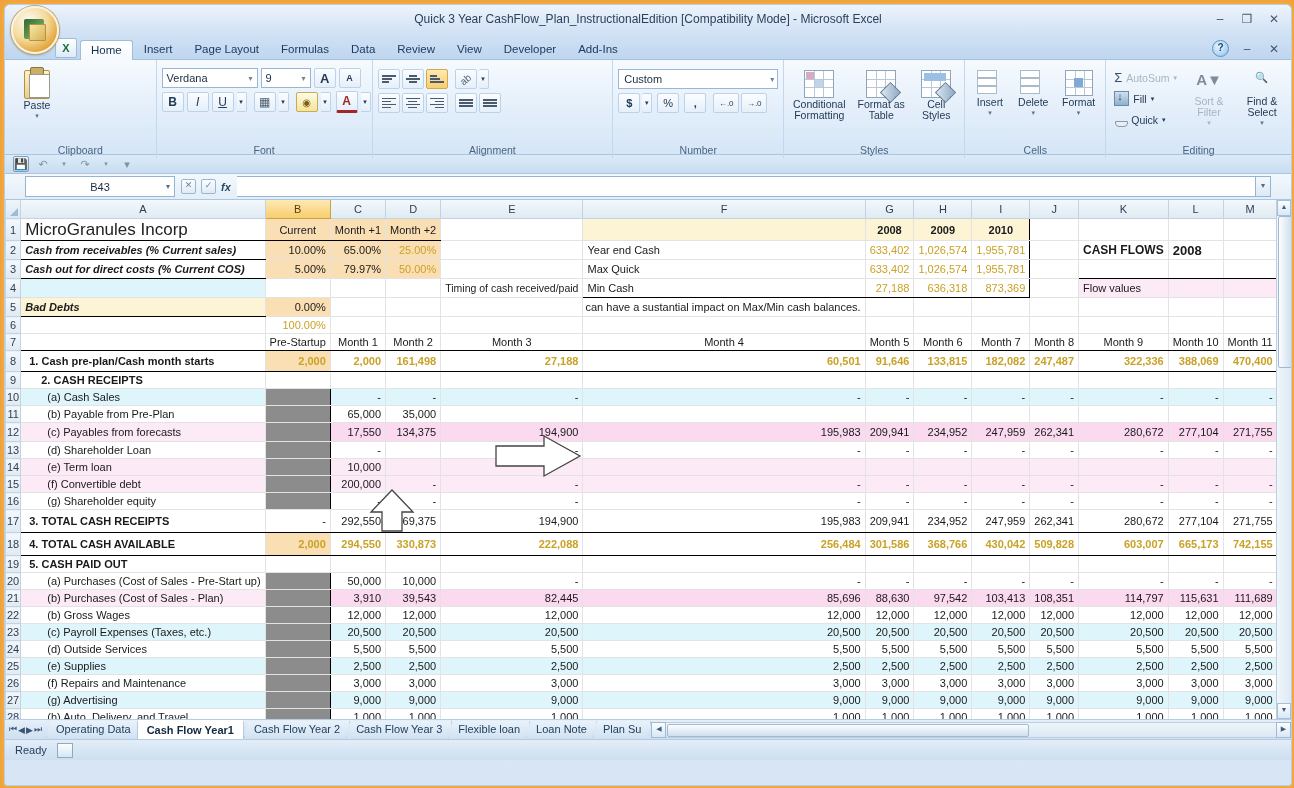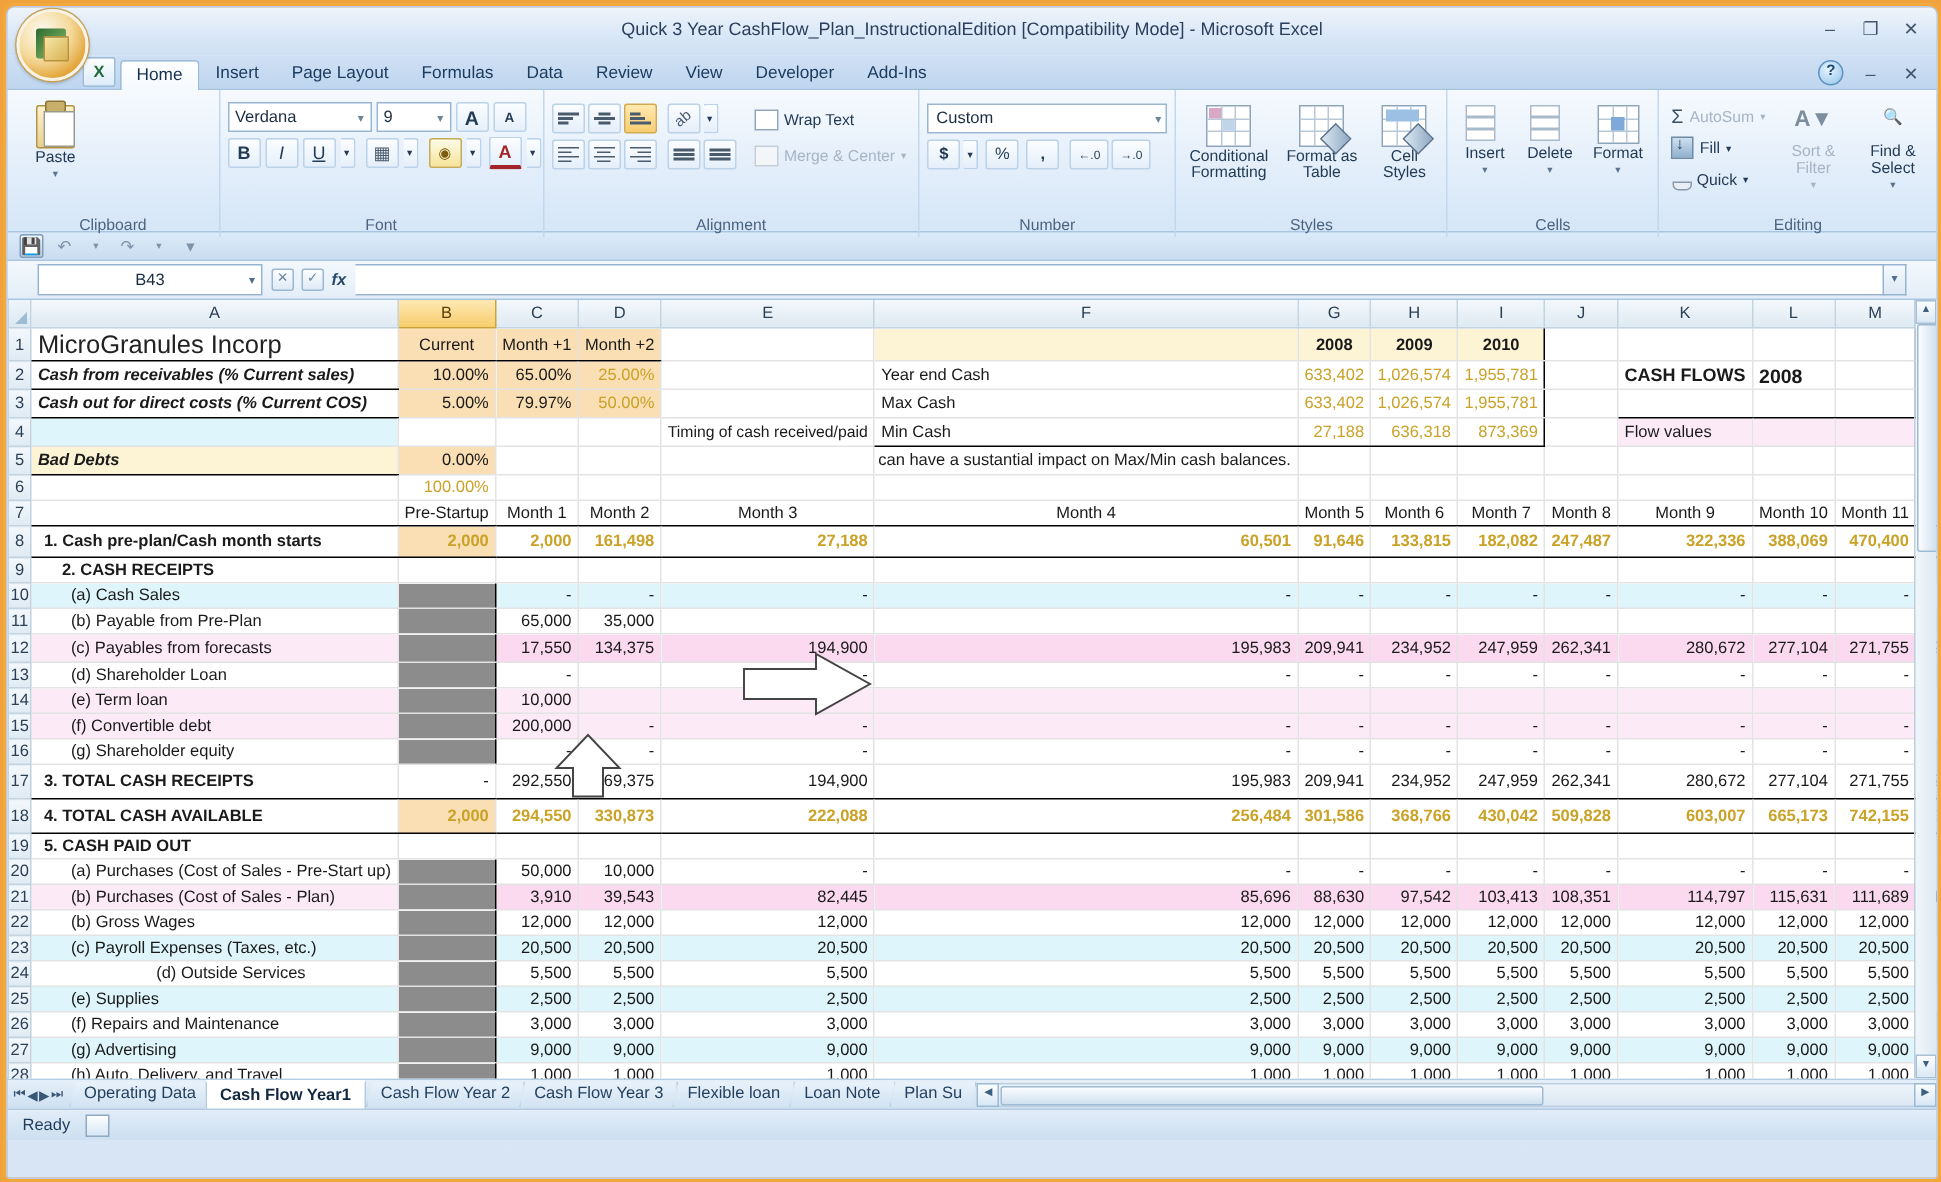--- a/index.html
+++ b/index.html
@@ -349,31 +349,20 @@
               </div>
             <div class="sqbtn">
                 <span class="align-i">
                   <span></span>
                   <span></span>
                   <span></span>
                 </span>
               </div>
           </div>
         </div>
-        <div class="col" style="gap:5px;padding-top:1px">
-          <div class="smbtn">
-            <span style="width:14px;height:12px;border:1px solid #8fa5bb;background:#fff;position:relative;display:inline-block"></span>
-            <span>Wrap Text</span>
-          </div>
-          <div class="smbtn dis">
-            <span style="width:14px;height:12px;border:1px solid #c3cdd8;background:#f3f6f9;display:inline-block"></span>
-            <span>Merge &amp; Center</span>
-            <span style="font-size:7px">▾</span>
-          </div>
-        </div>
       </div>
       <div class="grp-lbl">Alignment</div>
     </div>
 
     <div class="grp" style="width:168px">
       <div class="grp-body" style="flex-direction:column;gap:4px;padding-top:5px">
         <div class="numbox">
           <span>Custom</span>
           <span style="margin-left:auto;font-size:8px;color:#6c839b">▾</span>
         </div>
@@ -588,21 +577,21 @@
         <td class="c"></td>
       </tr>
 
       <tr style="height:19px">
         <td class="rh">3</td>
         <td class="c b it bb">Cash out for direct costs (% Current COS)</td>
         <td class="c r peach">5.00%</td>
         <td class="c r peach">79.97%</td>
         <td class="c r peach gold">50.00%</td>
         <td class="c"></td>
-        <td class="c bl">Max Cash</td>
+        <td class="c bl">Max Quick</td>
         <td class="c r gold">633,402</td>
         <td class="c r gold">1,026,574</td>
         <td class="c r gold br">1,955,781</td>
         <td class="c"></td>
         <td class="c bl bb"></td>
         <td class="c bb"></td>
         <td class="c bb br"></td>
         <td class="c"></td>
       </tr>
 
@@ -947,21 +936,21 @@
             <td class="c r lblue">20,500</td>
             <td class="c r lblue">20,500</td>
             <td class="c r lblue">20,500</td>
             <td class="c r lblue">20,500</td>
             <td class="c r lblue">20,500</td>
             <td class="c r lblue">20,500</td>
             <td class="c r lblue br">20,500</td>
           </tr>
           <tr style="height: 15px;">
             <td class="rh">24</td>
-            <td class="c" style="padding-left: 26px; text-align: center;">(d) Outside Services</td>
+            <td class="c" style="padding-left: 26px;">(d) Outside Services</td>
             <td class="c r bl gray br"></td>
             <td class="c r">5,500</td>
             <td class="c r">5,500</td>
             <td class="c r">5,500</td>
             <td class="c r">5,500</td>
             <td class="c r">5,500</td>
             <td class="c r">5,500</td>
             <td class="c r">5,500</td>
             <td class="c r">5,500</td>
             <td class="c r">5,500</td>

